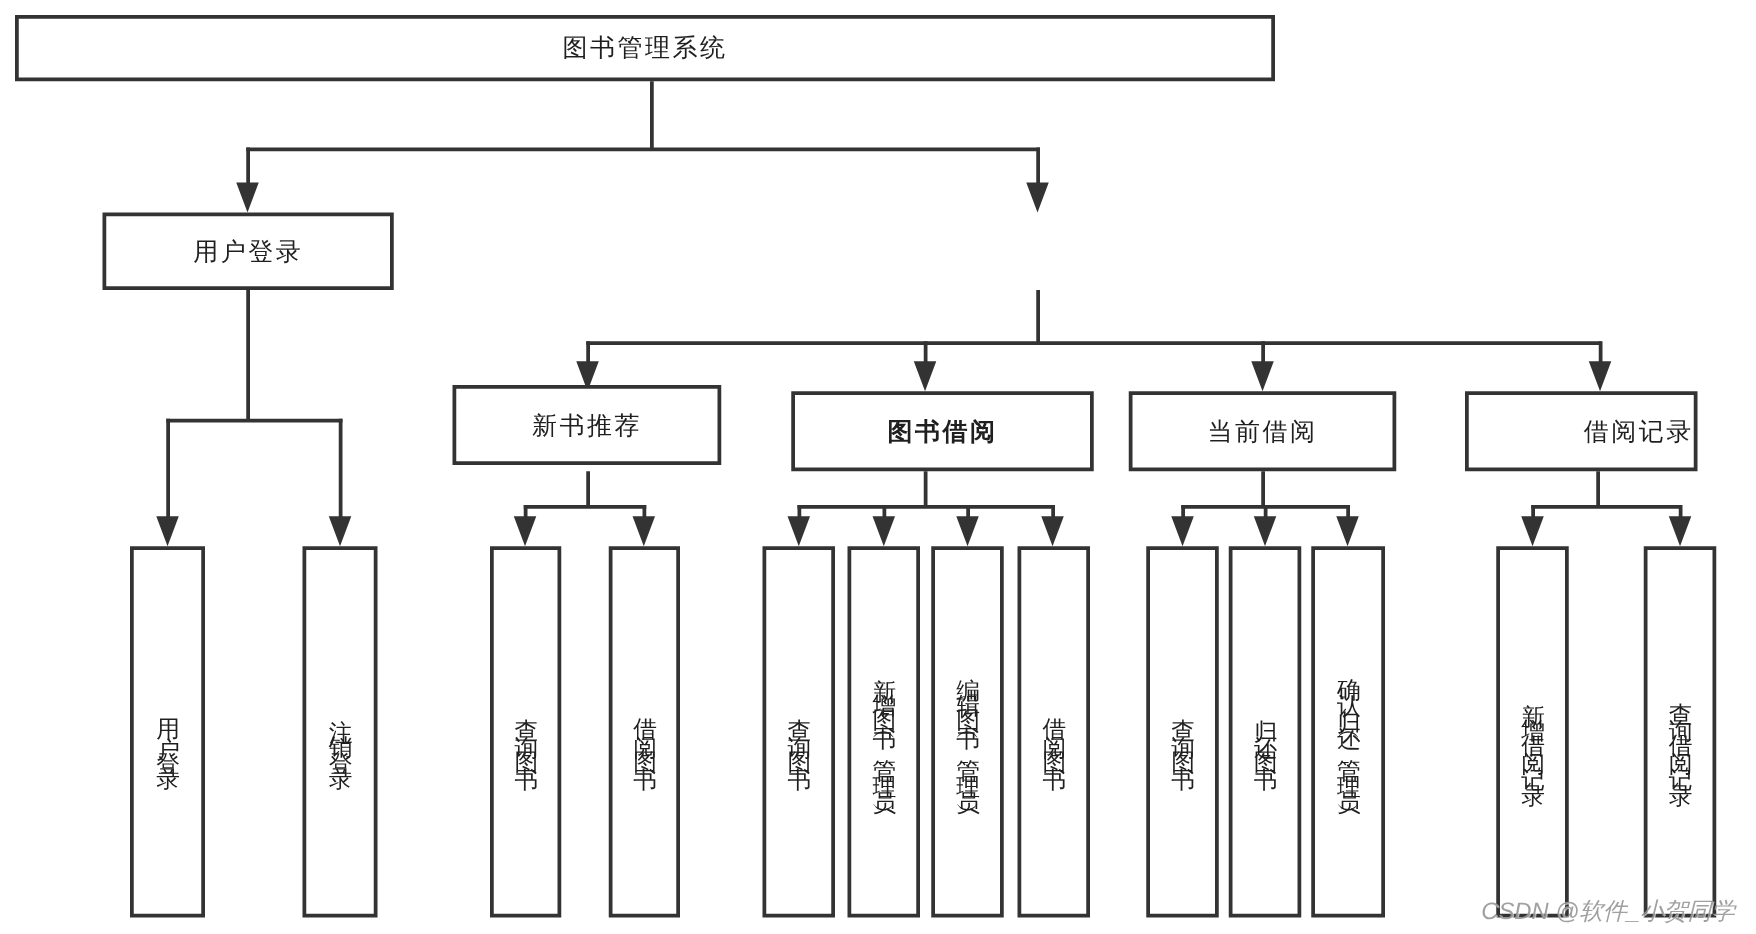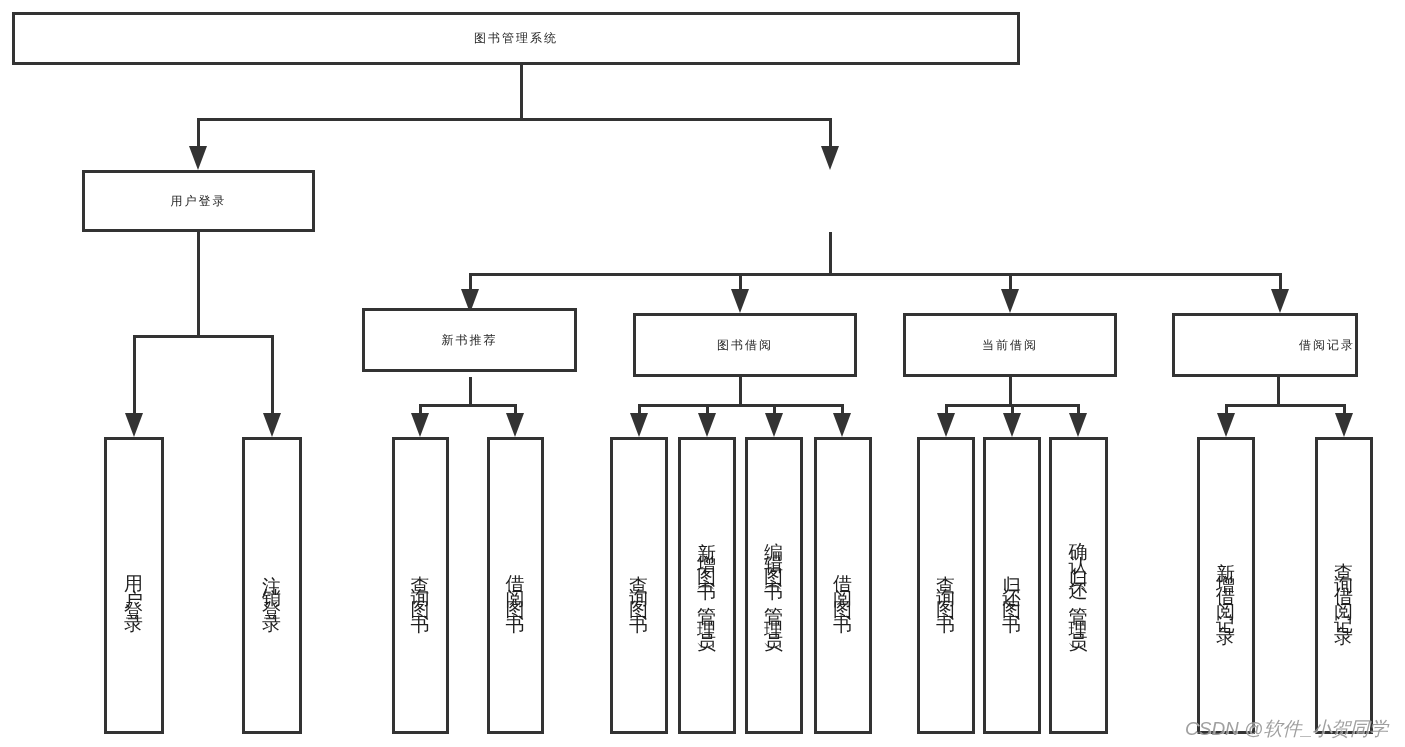--- a/index.html
+++ b/index.html
@@ -19,21 +19,21 @@
     position: absolute;
     box-sizing: border-box;
     border: 3px solid #333333;
     background: #ffffff;
     display: flex;
     align-items: center;
     justify-content: center;
     color: #1f1f1f;
   }
   .hbox {
-    font-size: 12px;
+    font-size: 20px;
     font-weight: 400;
     letter-spacing: 2px;
   }
   .leaf {
     top: 437px;
     height: 297px;
   }
   .vtext {
     writing-mode: vertical-rl;
     text-orientation: mixed;
@@ -107,21 +107,21 @@
   <div class="vl" style="left:739px; top:273px; height:20px;"></div>
   <div class="arrow" style="left:731px; top:289px;"></div>
   <div class="vl" style="left:1009px; top:273px; height:20px;"></div>
   <div class="arrow" style="left:1001px; top:289px;"></div>
   <div class="vl" style="left:1279px; top:273px; height:20px;"></div>
   <div class="arrow" style="left:1271px; top:289px;"></div>
 
   <div class="node hbox" style="left:362px; top:308px; width:215px; height:64px;justify-content:center;">
     <span>新书推荐</span>
   </div>
-  <div class="node hbox" style="left:633px; top:313px; width:224px; height:64px;">
+  <div class="node hbox" style="left:633px; top:313px; width:242px; height:64px;font-weight:bold;">
     <span>图书借阅</span>
   </div>
   <div class="node hbox" style="left:903px; top:313px; width:214px; height:64px;">
     <span>当前借阅</span>
   </div>
   <div class="node hbox" style="left:1172px; top:313px; width:186px; height:64px;justify-content:flex-end;">
     <span>借阅记录</span>
   </div>
 
   <div class="vl" style="left:469px; top:377px; height:29px;"></div>

